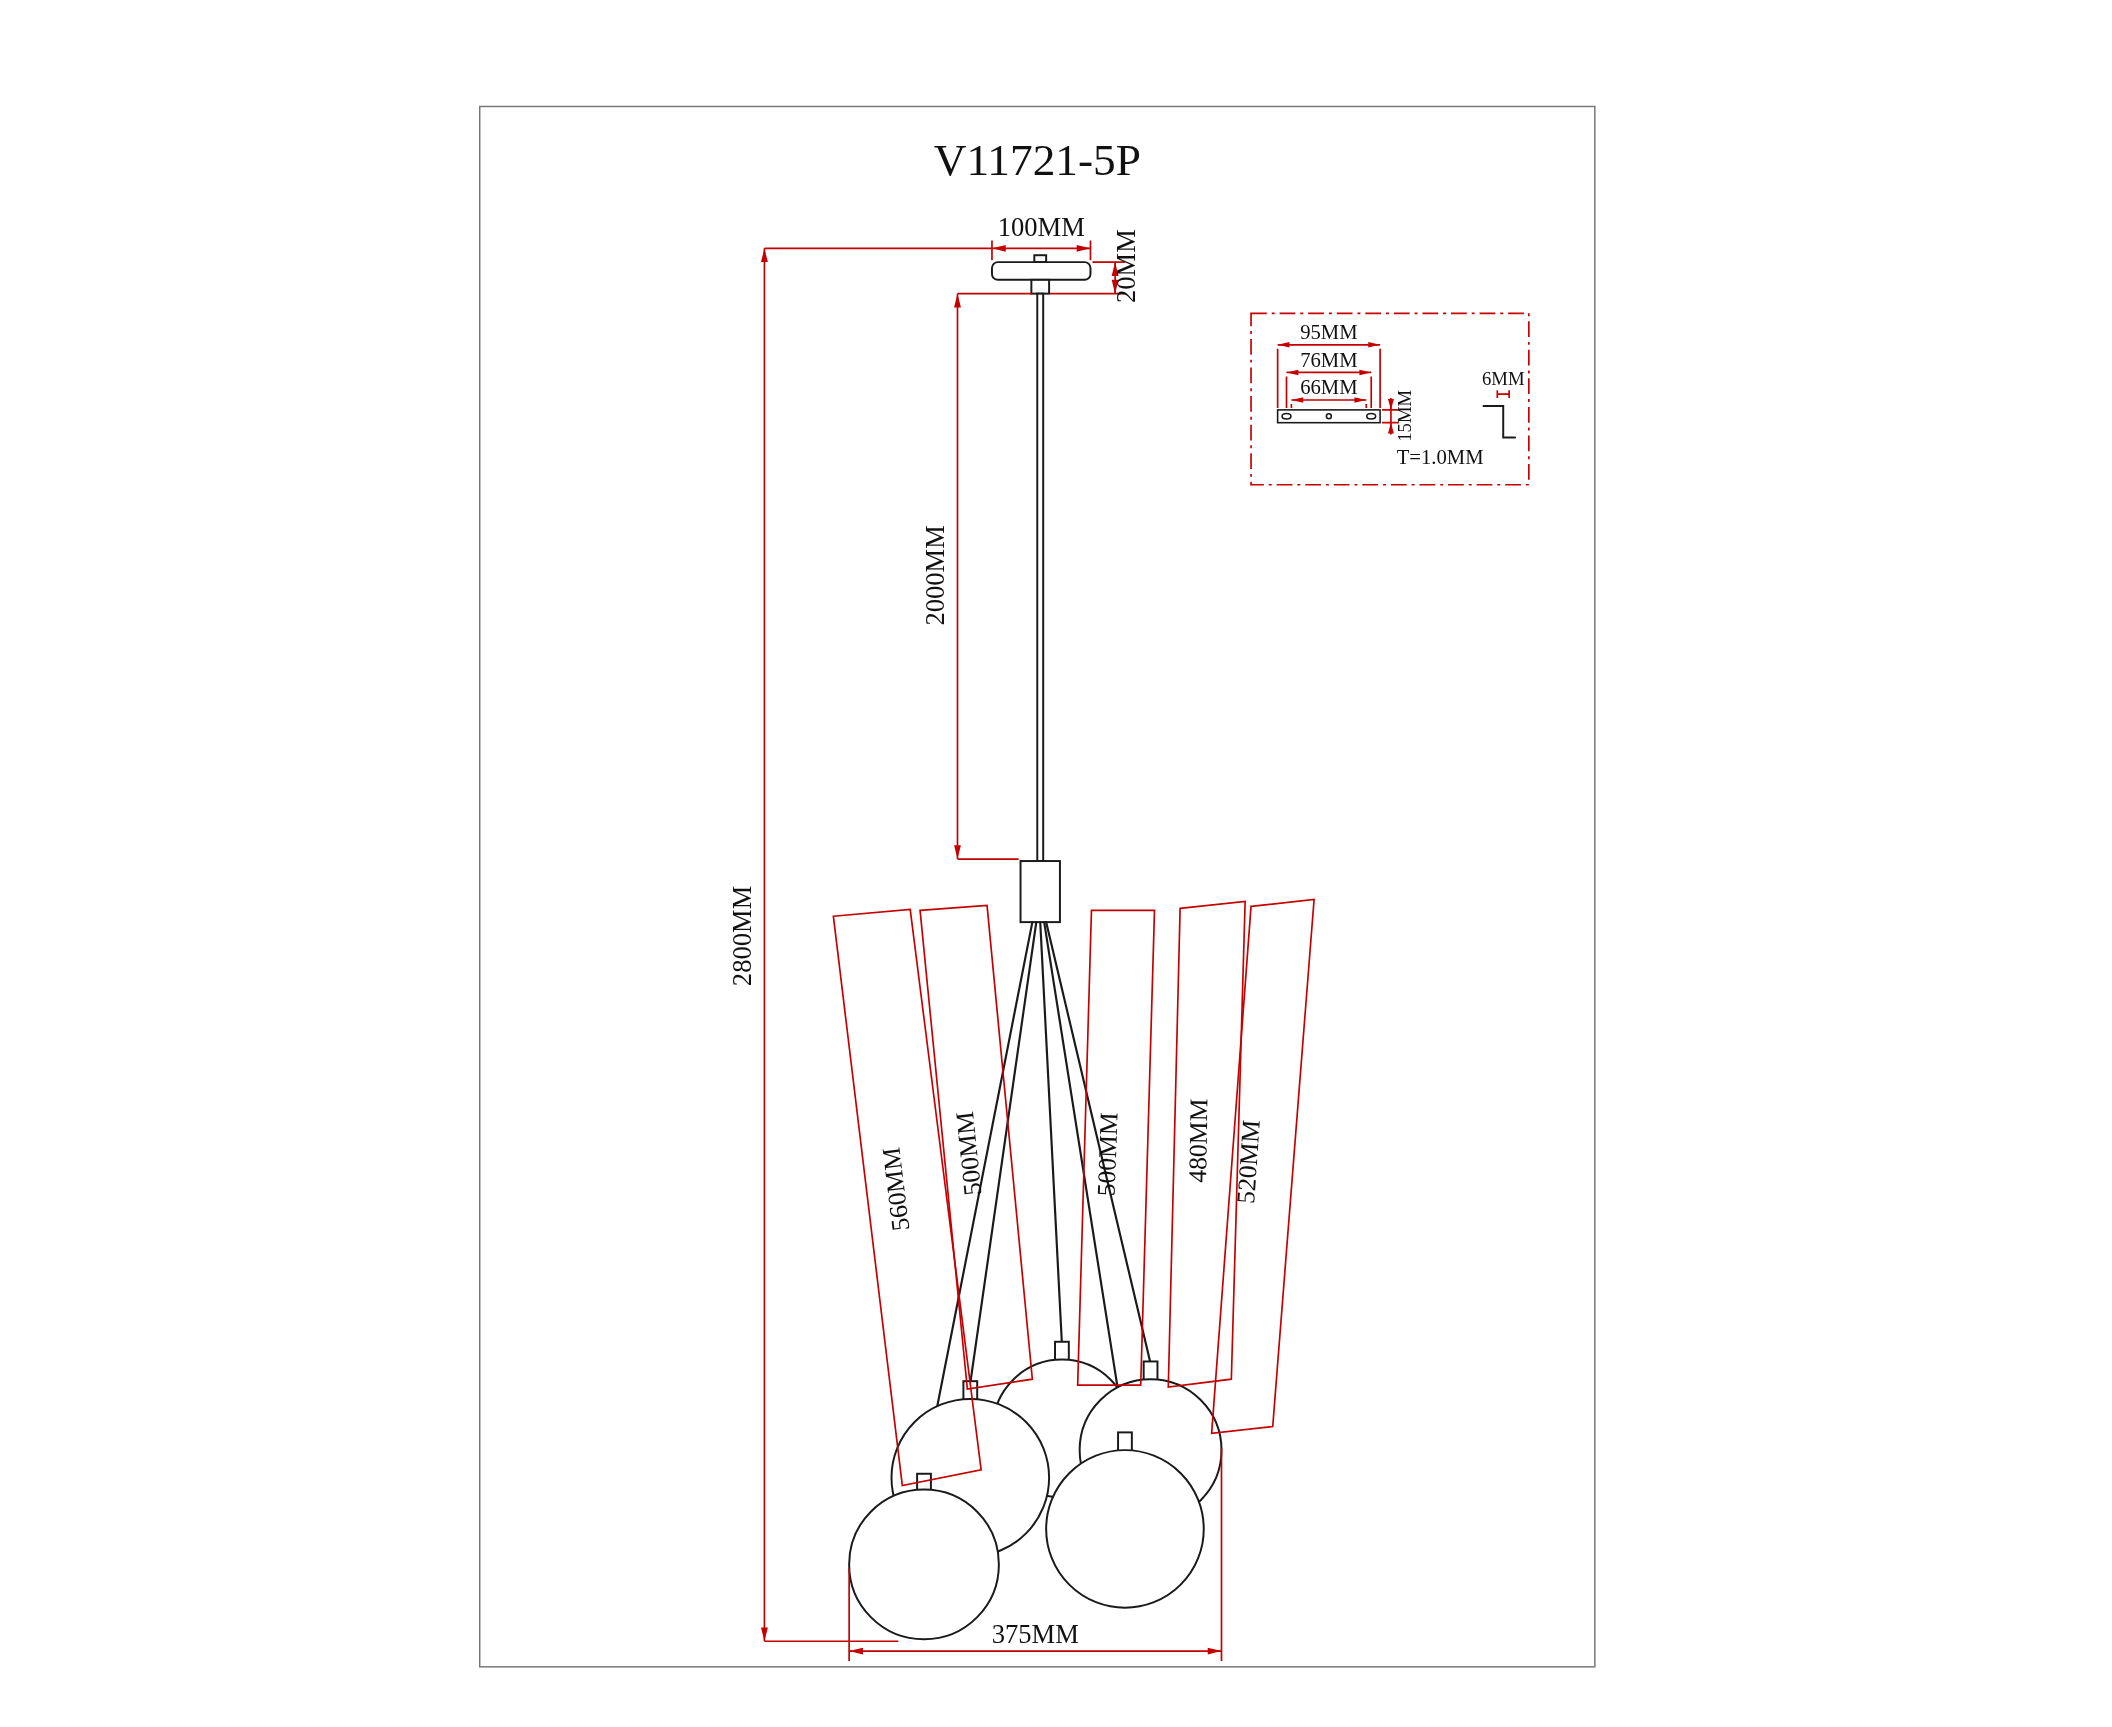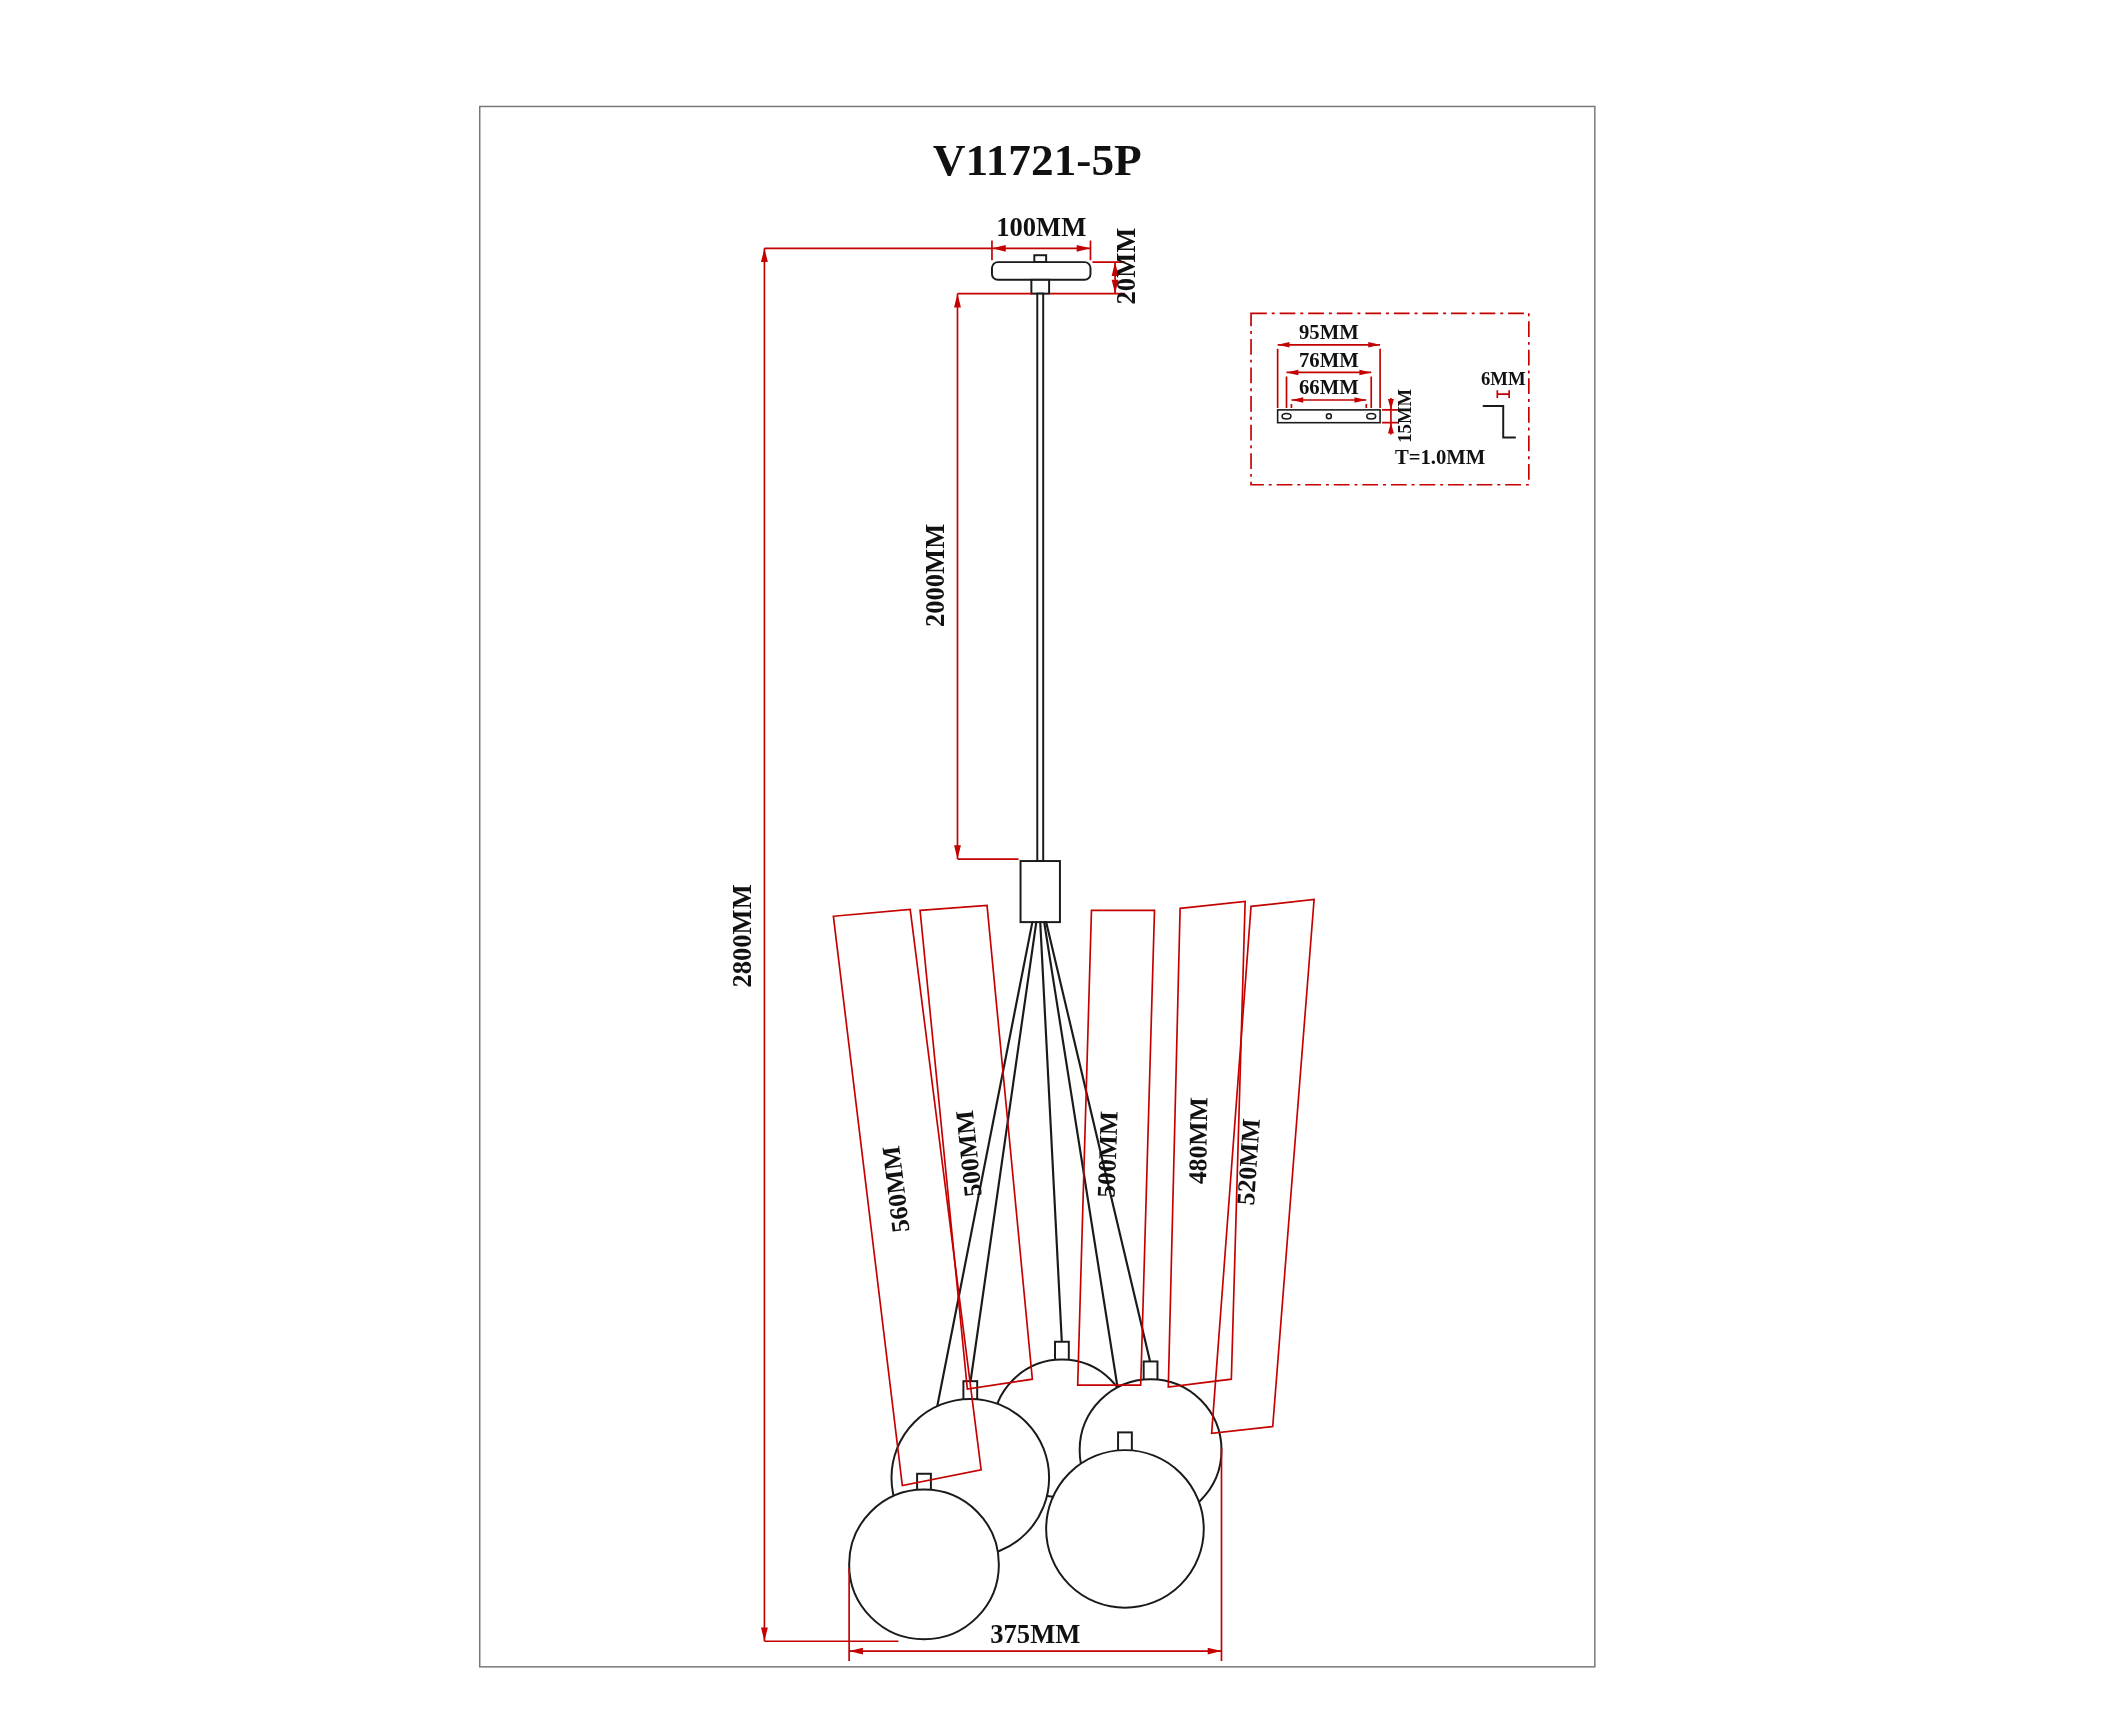--- a/index.html
+++ b/index.html
@@ -1,16 +1,16 @@
 <!DOCTYPE html>
 <html><head>
 <meta charset="utf-8">
 <style>
   html,body{margin:0;padding:0;background:#ffffff;}
-  .page{position:relative;width:2112px;height:1728px;background:#ffffff;overflow:hidden;font-weight:bold;}
+  .page{position:relative;width:2112px;height:1728px;background:#ffffff;overflow:hidden;}
   svg{display:block;}
   .lbl{font-family:"Liberation Serif","DejaVu Serif",serif;fill:#111111;}
 </style>
 </head>
 <body>
 
 <div class="page">
 <svg width="2112" height="1728" viewBox="0 0 2144 1754" xmlns="http://www.w3.org/2000/svg">
 
   <rect x="487" y="108" width="1132" height="1584" fill="#ffffff" stroke="#777777" stroke-width="1.5"></rect>

